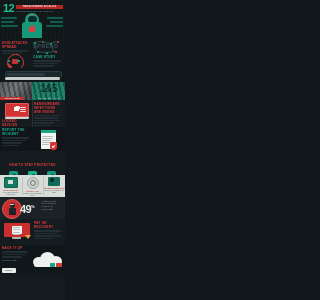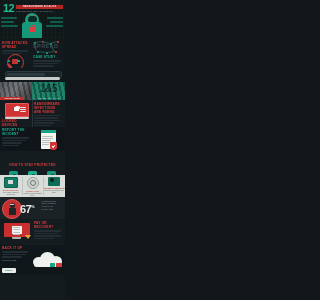--- a/index.html
+++ b/index.html
@@ -340,21 +340,21 @@
     </div>
   </div>
 
   <div class="sec banner">
     <div class="bcirc">
       <div class="thief">
         <div class="thead"></div>
         <div class="tbody"></div>
       </div>
     </div>
-    <div class="pct"><span>67</span><span class="pctsign">%</span></div>
+    <div class="pct"><span>49</span><span class="pctsign">%</span></div>
     <div class="btxt">
       <div class="tiny">of attacks start</div>
       <div class="tiny">with a phishing</div>
       <div class="tiny">email or link</div>
       <div class="tiny">sent to staff</div>
     </div>
   </div>
 
   <div class="sec dark" style="height:26px;position:relative;">
     <div class="abs" style="left:2px;top:2px;width:29px;">

